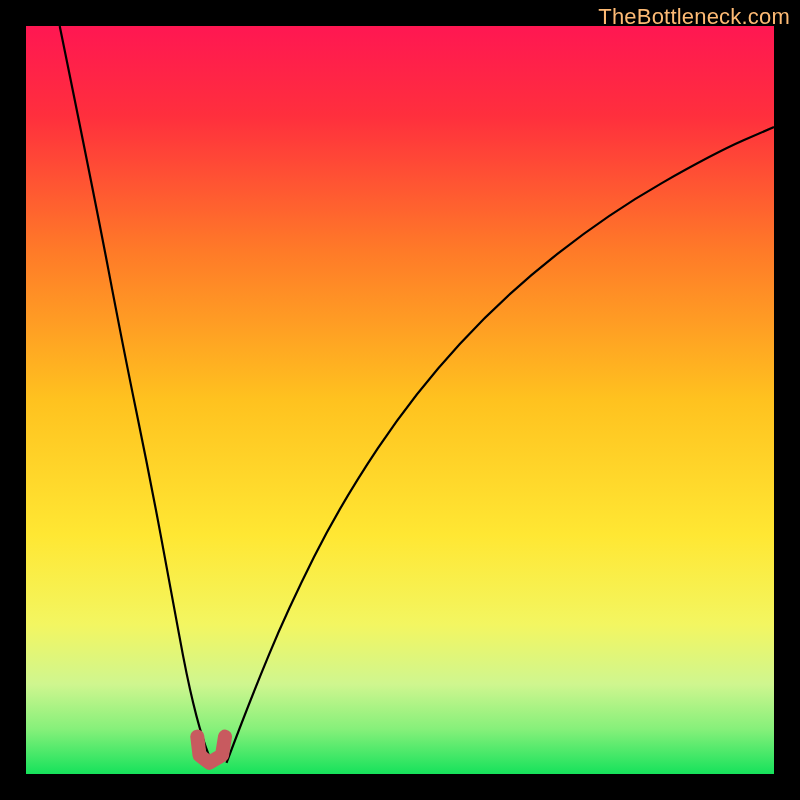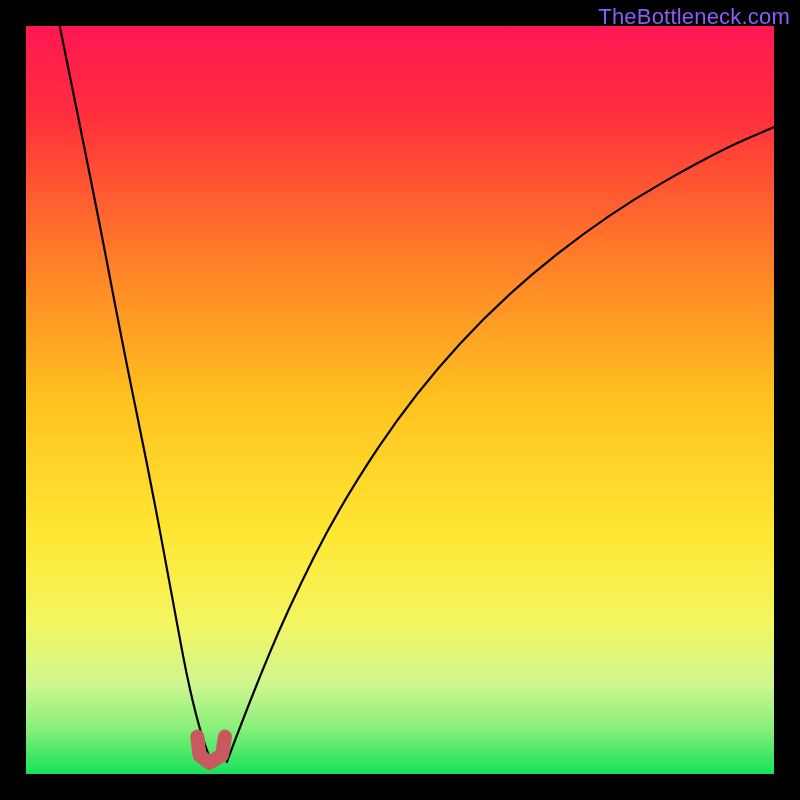--- a/index.html
+++ b/index.html
@@ -27,21 +27,21 @@
   .gradient {
     position: absolute;
     inset: 0;
     
     background: linear-gradient(to bottom, #ff1a55 0%, #00e05a 100%);
   }
   .watermark {
     position: absolute;
     top: 4px;
     right: 10px;
-    color: #8b5cf6;
+    color: #fdba74;
     font-size: 22px;
     font-weight: 500;
     letter-spacing: 0.2px;
     user-select: none;
   }
   svg.curves {
     position: absolute;
     inset: 0;
     width: 100%;
     height: 100%;

